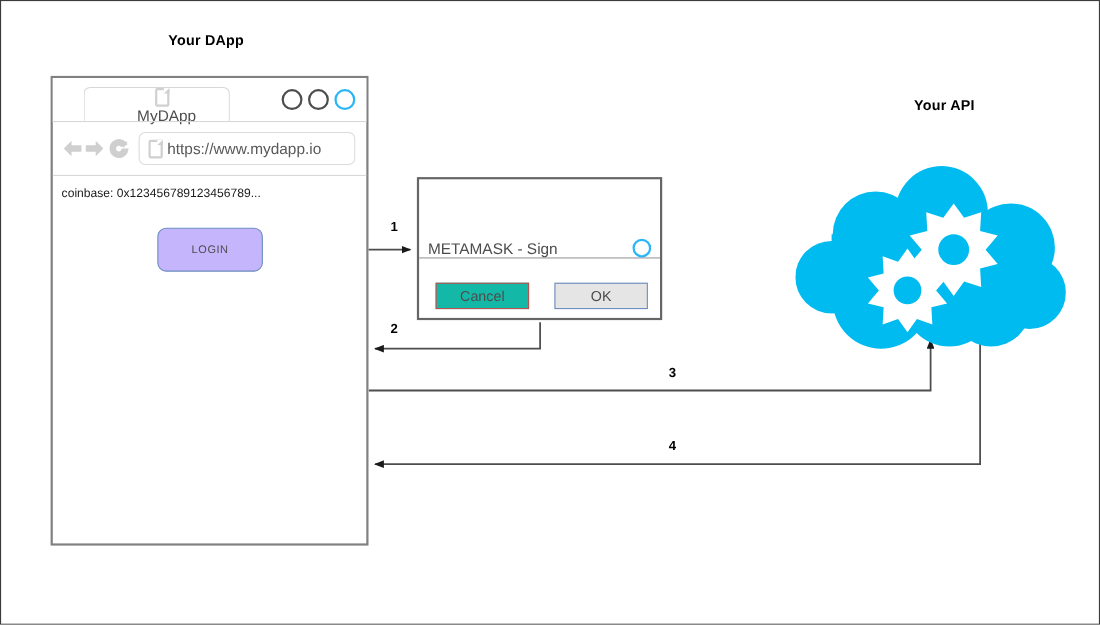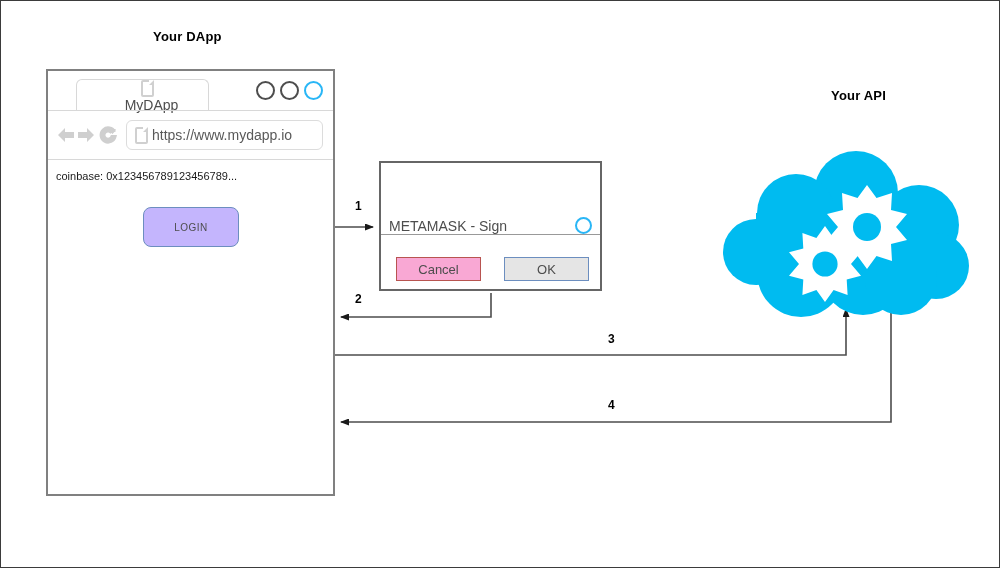--- a/index.html
+++ b/index.html
@@ -242,21 +242,21 @@
     height: 24px;
     box-sizing: border-box;
     display: flex;
     align-items: center;
     justify-content: center;
     font-size: 13px;
     color: #4d4d4d;
   }
   #cancel-button {
     left: 15px;
-    background: #f9a8d4;
+    background: #14b8a6;
     border: 1px solid #b85450;
   }
   #ok-button {
     left: 123px;
     background: #e5e5e5;
     border: 1px solid #6c8ebf;
   }
 
   
   #api-cloud {

